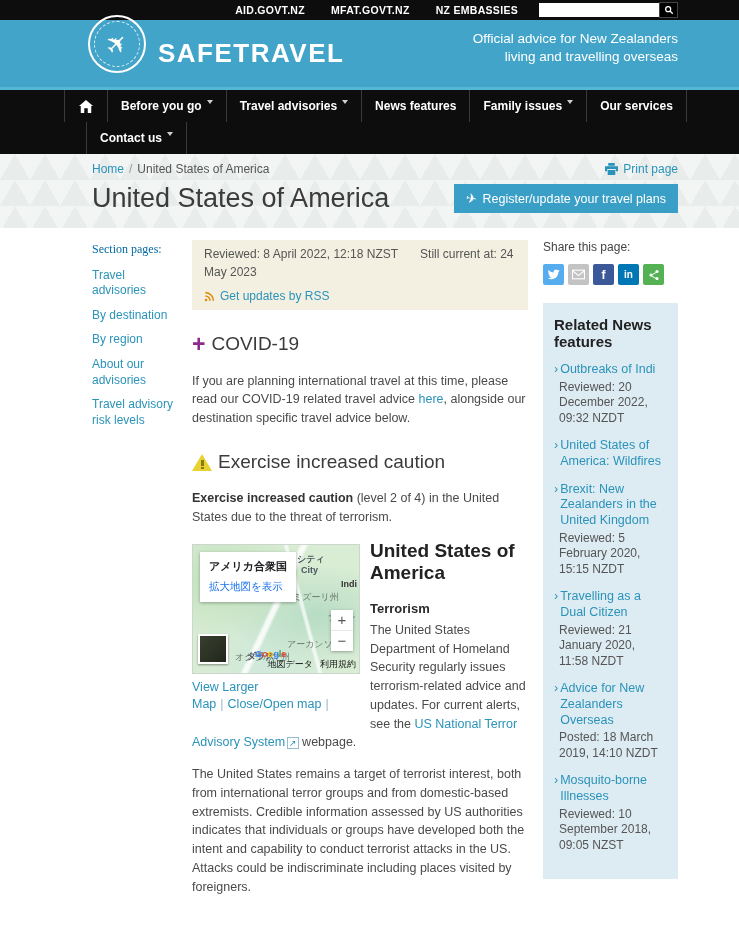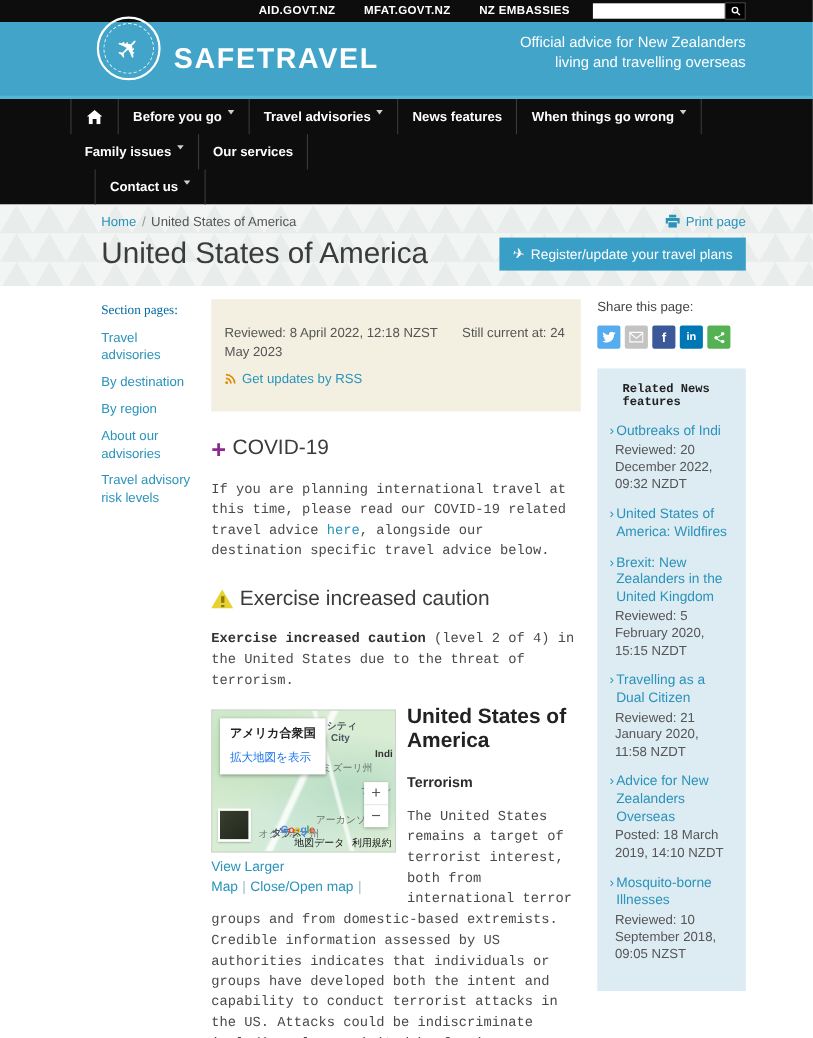--- a/index.html
+++ b/index.html
@@ -41,30 +41,30 @@
   .register-btn{background:#3a9fc6;color:#fff;border:none;font-size:12.5px;padding:7px 12px;display:flex;align-items:center;gap:6px;cursor:pointer;font-family:inherit;}
   .register-btn .pl{font-size:13px;transform:rotate(10deg);display:inline-block;}
   
   .content{display:flex;align-items:flex-start;padding:12px 61px 0 92px;}
   .leftcol{width:88px;flex:none;font-size:12px;line-height:1.3;}
   .leftcol .sec-head{color:#0369a1;margin:2px 0 10px;font-family:Liberation Serif, serif;}
   .leftcol a{display:block;color:#2a93b9;margin-bottom:9px;}
   .maincol{width:336px;flex:none;margin-left:12px;color:#4a4a4a;font-size:12.5px;line-height:1.5;}
   .rightcol{width:135px;flex:none;margin-left:15px;}
   
-  .reviewbox{background:#f3f0e2;padding:21px 12px;font-size:12px;color:#555;}
+  .reviewbox{background:#f3f0e2;padding:5px 12px;font-size:12px;color:#555;}
   .reviewbox .row1 span{margin-right:22px;}
   .rsslink{display:flex;align-items:center;gap:5px;margin-top:6px;color:#2a93b9;}
   
   .secheading{display:flex;align-items:center;gap:6px;font-size:19px;color:#3b3b3b;margin:20px 0 4px;}
   .plus-ico{color:#8d2a8d;font-weight:bold;font-size:23px;line-height:1;}
   .warn{position:relative;width:0;height:0;border-left:10px solid transparent;border-right:10px solid transparent;border-bottom:17px solid #e8d231;display:inline-block;}
   .warn i{position:absolute;left:-1.5px;top:6px;width:3px;height:6px;background:#8a7a10;}
   .warn b{position:absolute;left:-1.5px;top:13.5px;width:3px;height:2px;background:#8a7a10;}
-  p.body{margin:13px 0;font-family:Liberation Mono, monospace;}
+  p.body{margin:13px 0;}
   .bold{font-weight:bold;color:#333;}
   h3.sub{font-size:13px;color:#2b2b2b;margin:16px 0 2px;}
   h2.country{font-size:19px;color:#222;margin:2px 0 12px;line-height:1.15;}
   
   .map-wrap{float:left;width:168px;margin:4px 10px 4px 0;}
   .mapbox{position:relative;width:168px;height:130px;overflow:hidden;border:1px solid #cdd6cd;box-sizing:border-box;
     background:
       linear-gradient(115deg,transparent 47%,rgba(255,255,255,.85) 48.5%,rgba(255,255,255,.85) 50%,transparent 51.5%),
       linear-gradient(75deg,transparent 62%,rgba(255,255,255,.7) 63%,rgba(255,255,255,.7) 64%,transparent 65%),
       radial-gradient(ellipse at 18% 28%,#bfe0ba 0%,transparent 45%),
@@ -86,21 +86,21 @@
   .google span:nth-child(4){color:#4285F4}.google span:nth-child(5){color:#34A853}.google span:nth-child(6){color:#EA4335}
   .maplinks{font-size:12.5px;color:#2a93b9;margin-top:5px;line-height:1.4;}
   .maplinks .sep{color:#9bb9c4;margin:0 4px;}
   .ext{display:inline-block;font-size:9px;color:#2a93b9;border:1px solid #8fbdd1;padding:0 1px;line-height:10px;margin-left:2px;}
   
   .share-label{font-size:12px;color:#444;margin:0 0 10px;}
   .social{display:flex;gap:4px;margin-bottom:18px;}
   .soc{width:21px;height:21px;border-radius:2px;display:flex;align-items:center;justify-content:center;color:#fff;font-size:12px;font-weight:bold;cursor:pointer;}
   .soc.tw{background:#55acee}.soc.em{background:#c3c3c3}.soc.fb{background:#3b5998}.soc.li{background:#0077b5;font-size:10px}.soc.sh{background:#54b154}
   .relbox{background:#ddebf3;padding:11px 11px 14px;margin-bottom:22px;}
-  .relbox h3{font-size:11px;color:#222;margin:2px 12px 12px;font-weight:bold;font-family:Liberation Mono, monospace;}
+  .relbox h3{font-size:15px;color:#222;margin:2px 0 12px;font-weight:bold;}
   .relitem{margin-bottom:12px;}
   .relitem .rt{display:flex;font-size:12.5px;color:#2a93b9;line-height:1.25;}
   .relitem .chev{margin-right:2px;flex:none;}
   .relitem .rm{font-size:12px;color:#555;line-height:1.3;margin-top:2px;padding-left:5px;}
   .clearfix:after{content:"";display:table;clear:both;}
   svg{display:block;}
 </style>
 </head>
 <body>
 
@@ -146,24 +146,20 @@
     <a class="nav-item">
         <span>Before you go</span>
         <span class="caret"></span>
       </a>
     <a class="nav-item">
         <span>Travel advisories</span>
         <span class="caret"></span>
       </a>
     <a class="nav-item">
         <span>News features</span>
-      </a>
-    <a class="nav-item">
-        <span>When things go wrong</span>
-        <span class="caret"></span>
       </a>
     <a class="nav-item">
         <span>Family issues</span>
         <span class="caret"></span>
       </a>
     <a class="nav-item">
         <span>Our services</span>
       </a>
   </div>
   <div class="nav-row">
@@ -269,20 +265,21 @@
             <a style="color:#111;">利用規約</a>
           </div>
         </div>
         <div class="maplinks">
           <a class="teal">View Larger Map</a><span class="sep">|</span><a class="teal">Close/Open map</a><span class="sep">|</span>
         </div>
       </div>
 
       <h2 class="country">United States of America</h2>
       <h3 class="sub">Terrorism</h3>
+      <p class="body" style="margin-top:2px;"><span>The United States Department of Homeland Security regularly issues terrorism-related advice and updates. For current alerts, see the </span><a class="teal">US National Terror Advisory System</a><span class="ext">↗</span><span> webpage.</span></p>
       <p class="body">The United States remains a target of terrorist interest, both from international terror groups and from domestic-based extremists. Credible information assessed by US authorities indicates that individuals or groups have developed both the intent and capability to conduct terrorist attacks in the US. Attacks could be indiscriminate including places visited by foreigners.</p>
     </div>
 
   </main>
 
   <aside class="rightcol">
     <div class="share-label">Share this page:</div>
     <div class="social">
       <span class="soc tw">
           <span>

